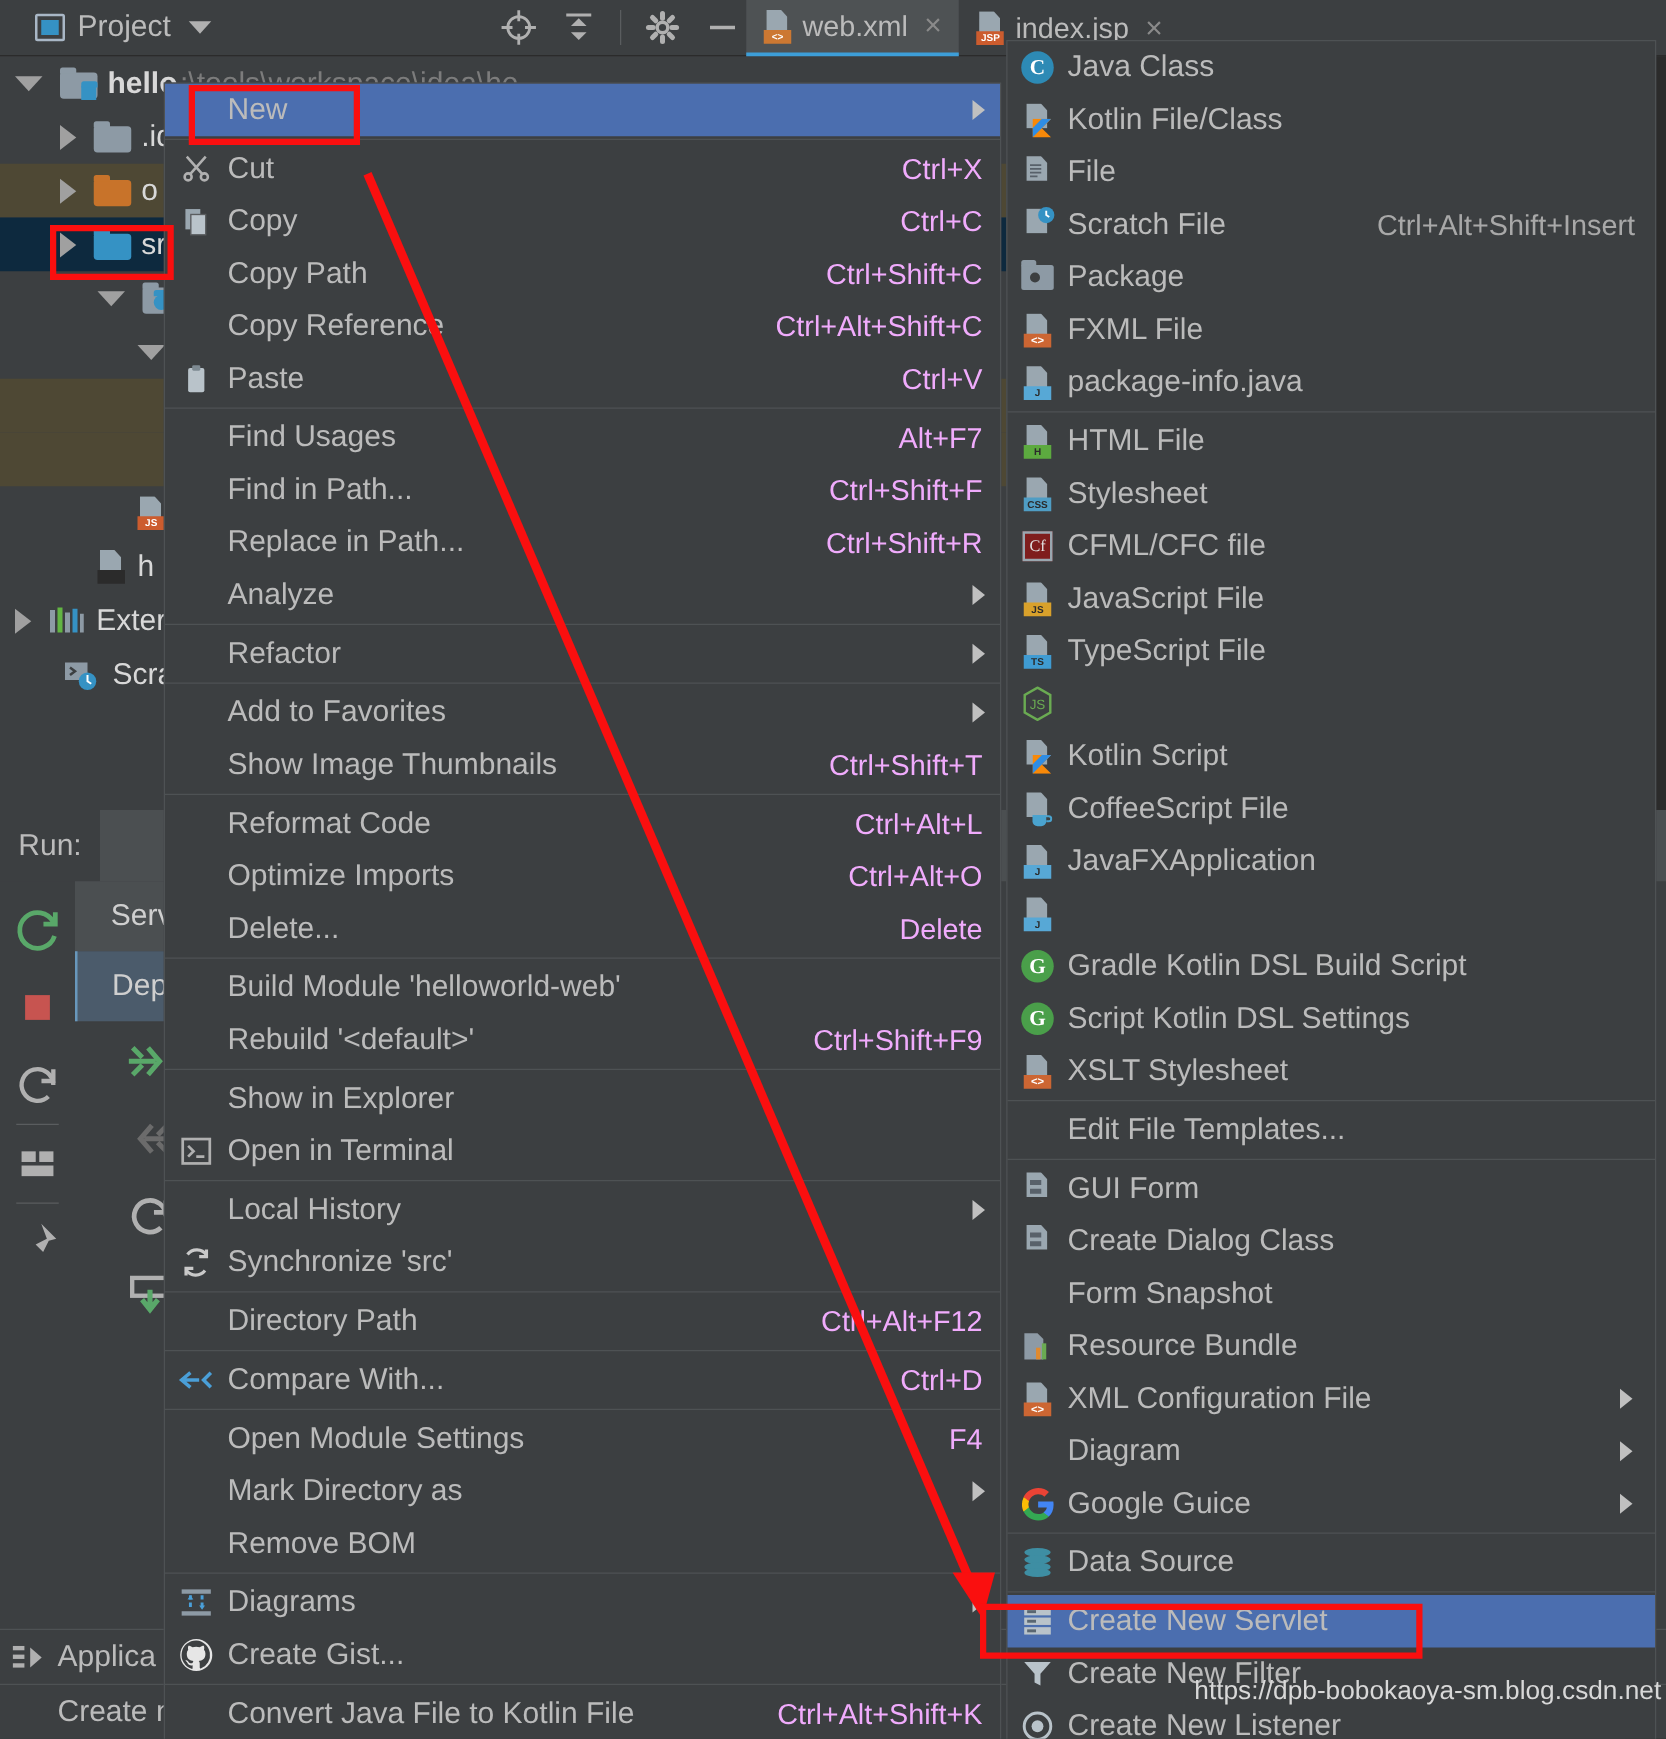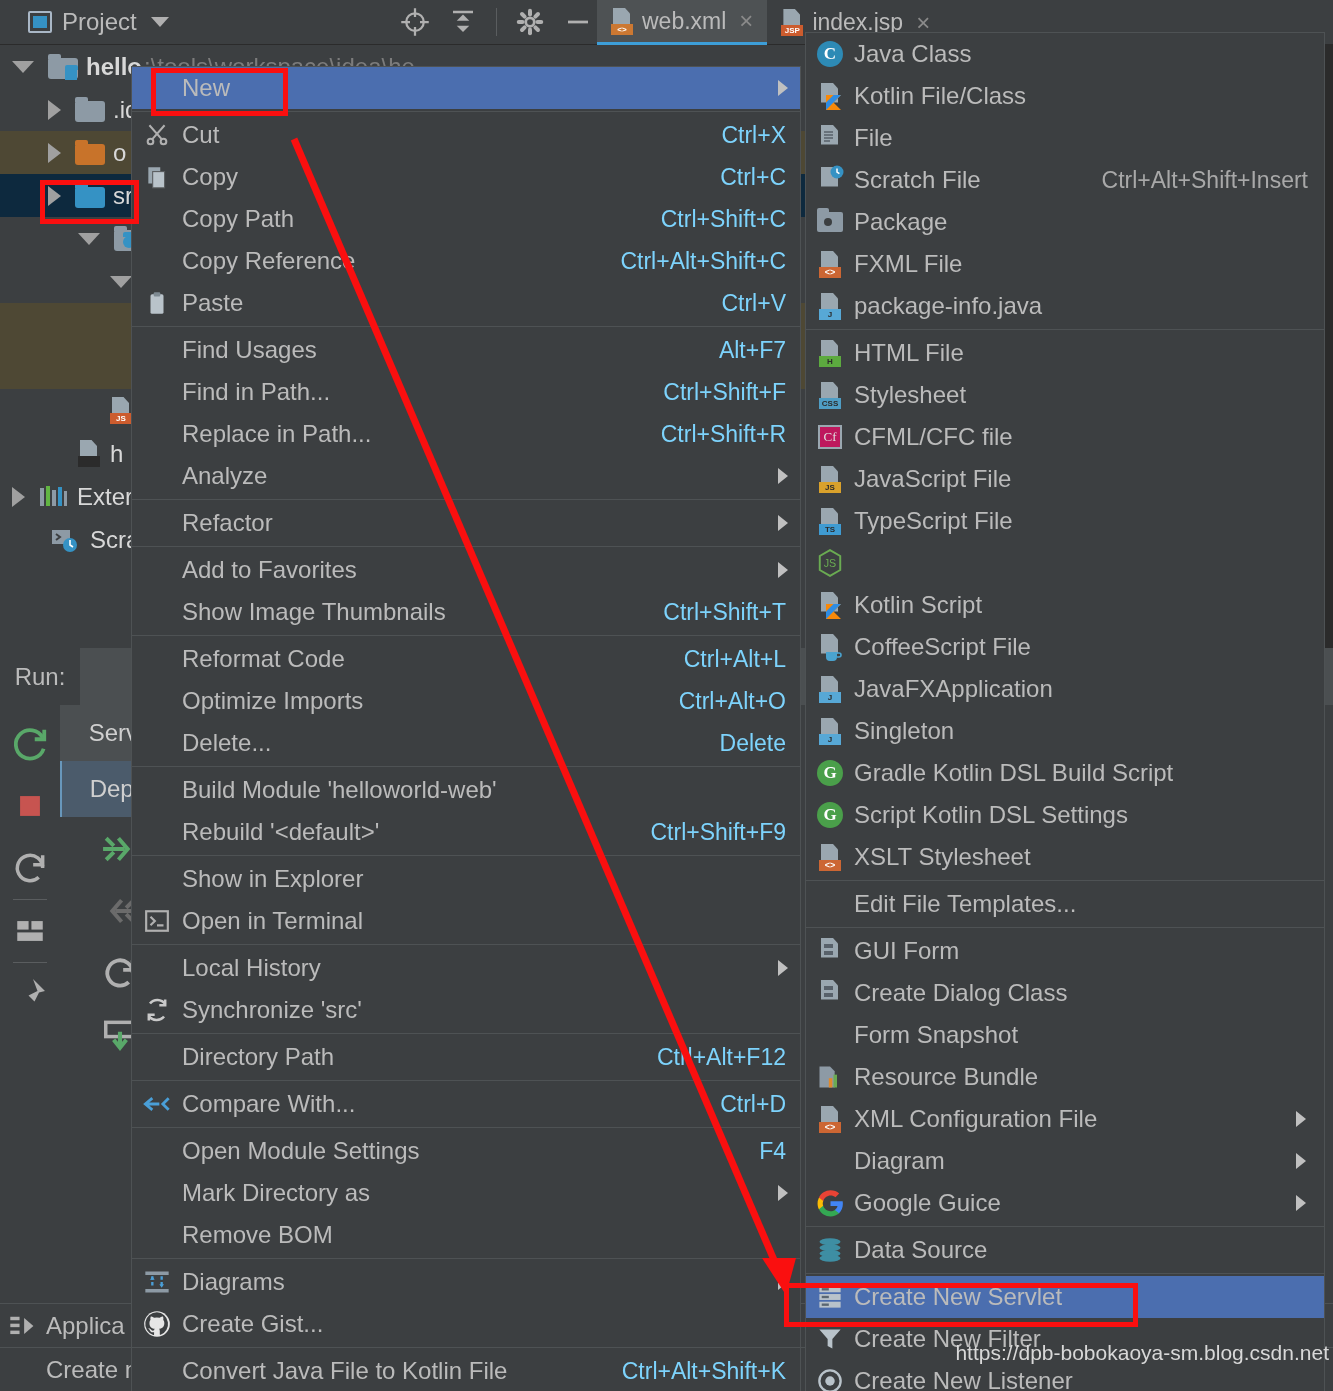--- a/index.html
+++ b/index.html
@@ -105,21 +105,21 @@
     position:absolute; left:131px; top:66px; width:670px;
     background:#3c3f41; border:1px solid #4e5254; z-index:40;
   }
   .mi {
     height:42px; display:flex; align-items:center; position:relative;
     color:#bbbbbb; font-size:24px; white-space:nowrap;
   }
   .mi.hl { background:#4b6eaf; }
   .mi .micon { width:50px; flex:none; display:flex; align-items:center; justify-content:center; }
   .mi .mlabel { flex:1; }
-  .mi .mkey { color:#7dd3fc; padding-right:14px; font-size:23px; }
+  .mi .mkey { color:#f0abfc; padding-right:14px; font-size:23px; }
   .mi .marrow {
     width:0;height:0;border-top:8px solid transparent;border-bottom:8px solid transparent;
     border-left:10px solid #c0c0c0; margin-right:12px;
   }
   .msep { height:1px; background:#4e5254; margin:2px 0; }
 
   
   .submenu {
     position:absolute; left:805px; top:32px; width:520px;
     background:#3c3f41; border:1px solid #4e5254; z-index:50;
@@ -729,21 +729,21 @@
       <span class="sicon">
         <span class="fg">
             <span class="page"></span>
             <span class="badge" style="background:#4f9dc4;color:#2b2b2b">CSS</span>
           </span>
       </span>
       <span class="slabel">Stylesheet</span>
     </div>
     <div class="smi">
       <span class="sicon">
-        <span style="display:block;width:24px;height:24px;border:2px solid #9aa7b0;background:#be185d;color:#e0e0e0;font-size:13px;line-height:20px;text-align:center;font-family:'Liberation Serif',serif">Cf</span>
+        <span style="display:block;width:24px;height:24px;border:2px solid #9aa7b0;background:#7f1d1d;color:#e0e0e0;font-size:13px;line-height:20px;text-align:center;font-family:'Liberation Serif',serif">Cf</span>
       </span>
       <span class="slabel">CFML/CFC file</span>
     </div>
     <div class="smi">
       <span class="sicon">
         <span class="fg">
             <span class="page"></span>
             <span class="badge" style="background:#d9a12b;color:#2b2b2b">JS</span>
           </span>
       </span>
@@ -799,21 +799,20 @@
       </span>
       <span class="slabel">JavaFXApplication</span>
     </div>
     <div class="smi">
       <span class="sicon">
         <span class="fg">
             <span class="page"></span>
             <span class="badge" style="background:#57a8d6;color:#2b2b2b">J</span>
           </span>
       </span>
-      <span class="slabel">Singleton</span>
     </div>
     <div class="smi">
       <span class="sicon">
           <span class="circ c-green">G</span>
         </span>
       <span class="slabel">Gradle Kotlin DSL Build Script</span>
     </div>
     <div class="smi">
       <span class="sicon">
           <span class="circ c-green">G</span>

